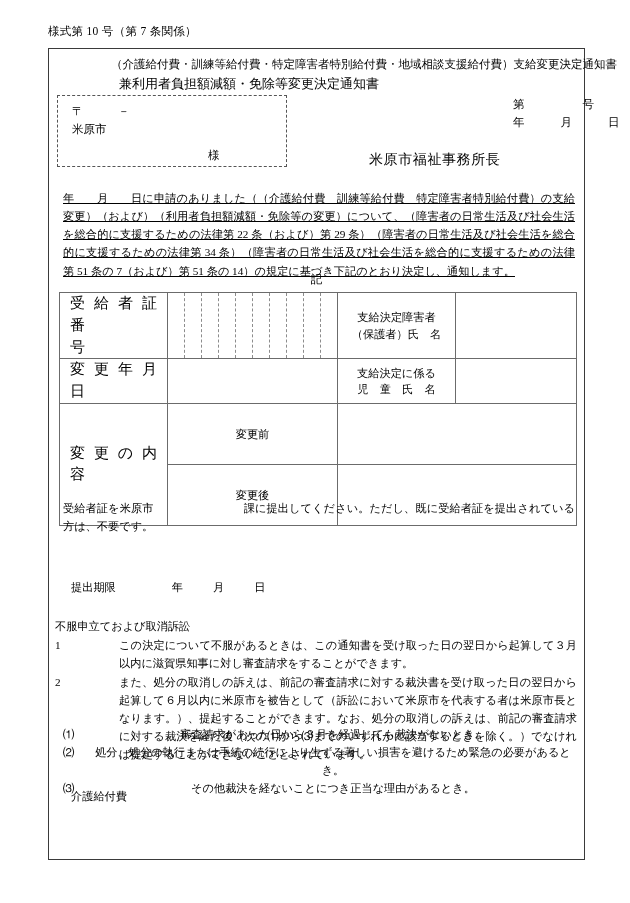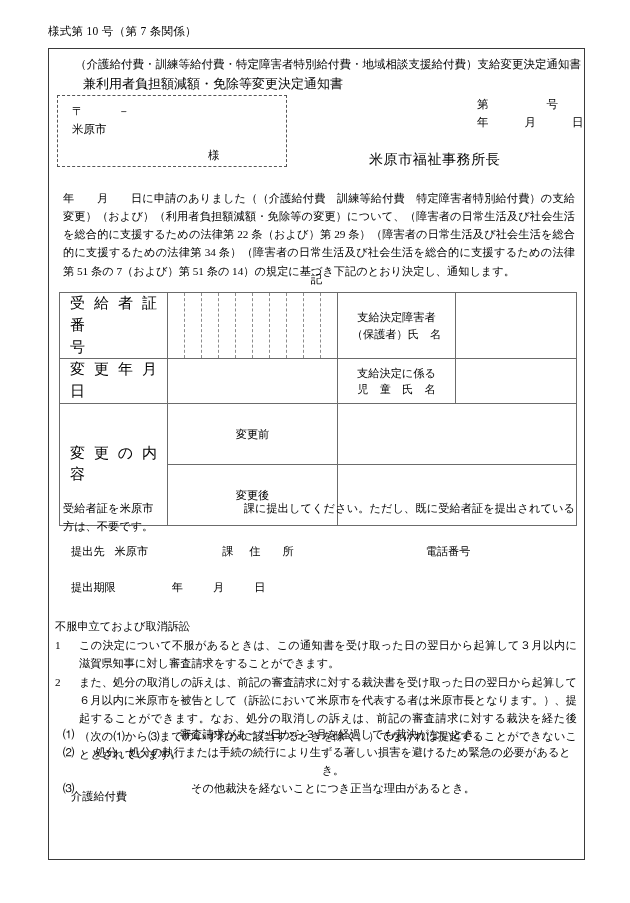--- a/index.html
+++ b/index.html
@@ -40,20 +40,21 @@
   .inner {
     position: relative;
     width: 100%;
     height: 100%;
   }
   .t {
     position: absolute;
     white-space: nowrap;
     font-size: 11.5px;
     line-height: 1.35;
+    margin-left: 36px;
   }
   .title-1 { left: 26px; top: 8px; font-size: 11.5px; }
   .title-2 { left: 34px; top: 26px; font-size: 13px; }
 
   .doc-no  { left: 428px; top: 48px; }
   .doc-date{ left: 428px; top: 66px; }
   .doc-no .sp { display: inline-block; width: 58px; }
   .doc-date .sp { display: inline-block; width: 36px; }
 
   .addr-box {
@@ -81,20 +82,21 @@
 
   .body-para {
     position: absolute;
     left: 14px;
     top: 140px;
     width: 512px;
     font-size: 11.2px;
     line-height: 1.62;
     text-align: justify;
     text-indent: 0;
+    text-decoration: underline;
   }
 
   .ki {
     position: absolute;
     left: 0;
     top: 223px;
     width: 100%;
     text-align: center;
     font-size: 11.5px;
   }
@@ -195,20 +197,21 @@
     margin-bottom: 1px;
   }
   .ap-num {
     flex: 0 0 auto;
     width: 24px;
     text-align: left;
   }
   .ap-txt {
     flex: 1 1 auto;
     text-align: justify;
+    margin-left: 40px;
   }
   .sub-list {
     position: absolute;
     left: 6px;
     top: 676px;
     width: 522px;
     font-size: 11.2px;
     line-height: 1.62;
   }
   .sub-item { display: flex; align-items: flex-start; }
@@ -324,23 +327,20 @@
             <td style="height:60px">
               <span class="lbl-plain">変更後</span>
             </td>
             <td colspan="2"></td>
           </tr>
         </tbody>
       </table>
 
       <div class="note-1">受給者証を米原市　　　　　　　　課に提出してください。ただし、既に受給者証を提出されている方は、不要です。</div>
 
-      <div class="submit-to">
-        <span>提出先</span><span class="g1"></span><span>米原市</span><span class="g2"></span><span>課</span><span class="g3"></span><span>住</span><span class="g4"></span><span>所</span><span class="g5"></span><span>電話番号</span>
-      </div>
 
       <div class="submit-due">
         <span>提出期限</span><span class="g1"></span><span>年</span><span class="g2"></span><span>月</span><span class="g3"></span><span>日</span>
       </div>
 
       <div class="appeal-title">不服申立ておよび取消訴訟</div>
 
       <div class="appeal-list">
         <div class="ap-item">
           <div class="ap-num">1</div>

